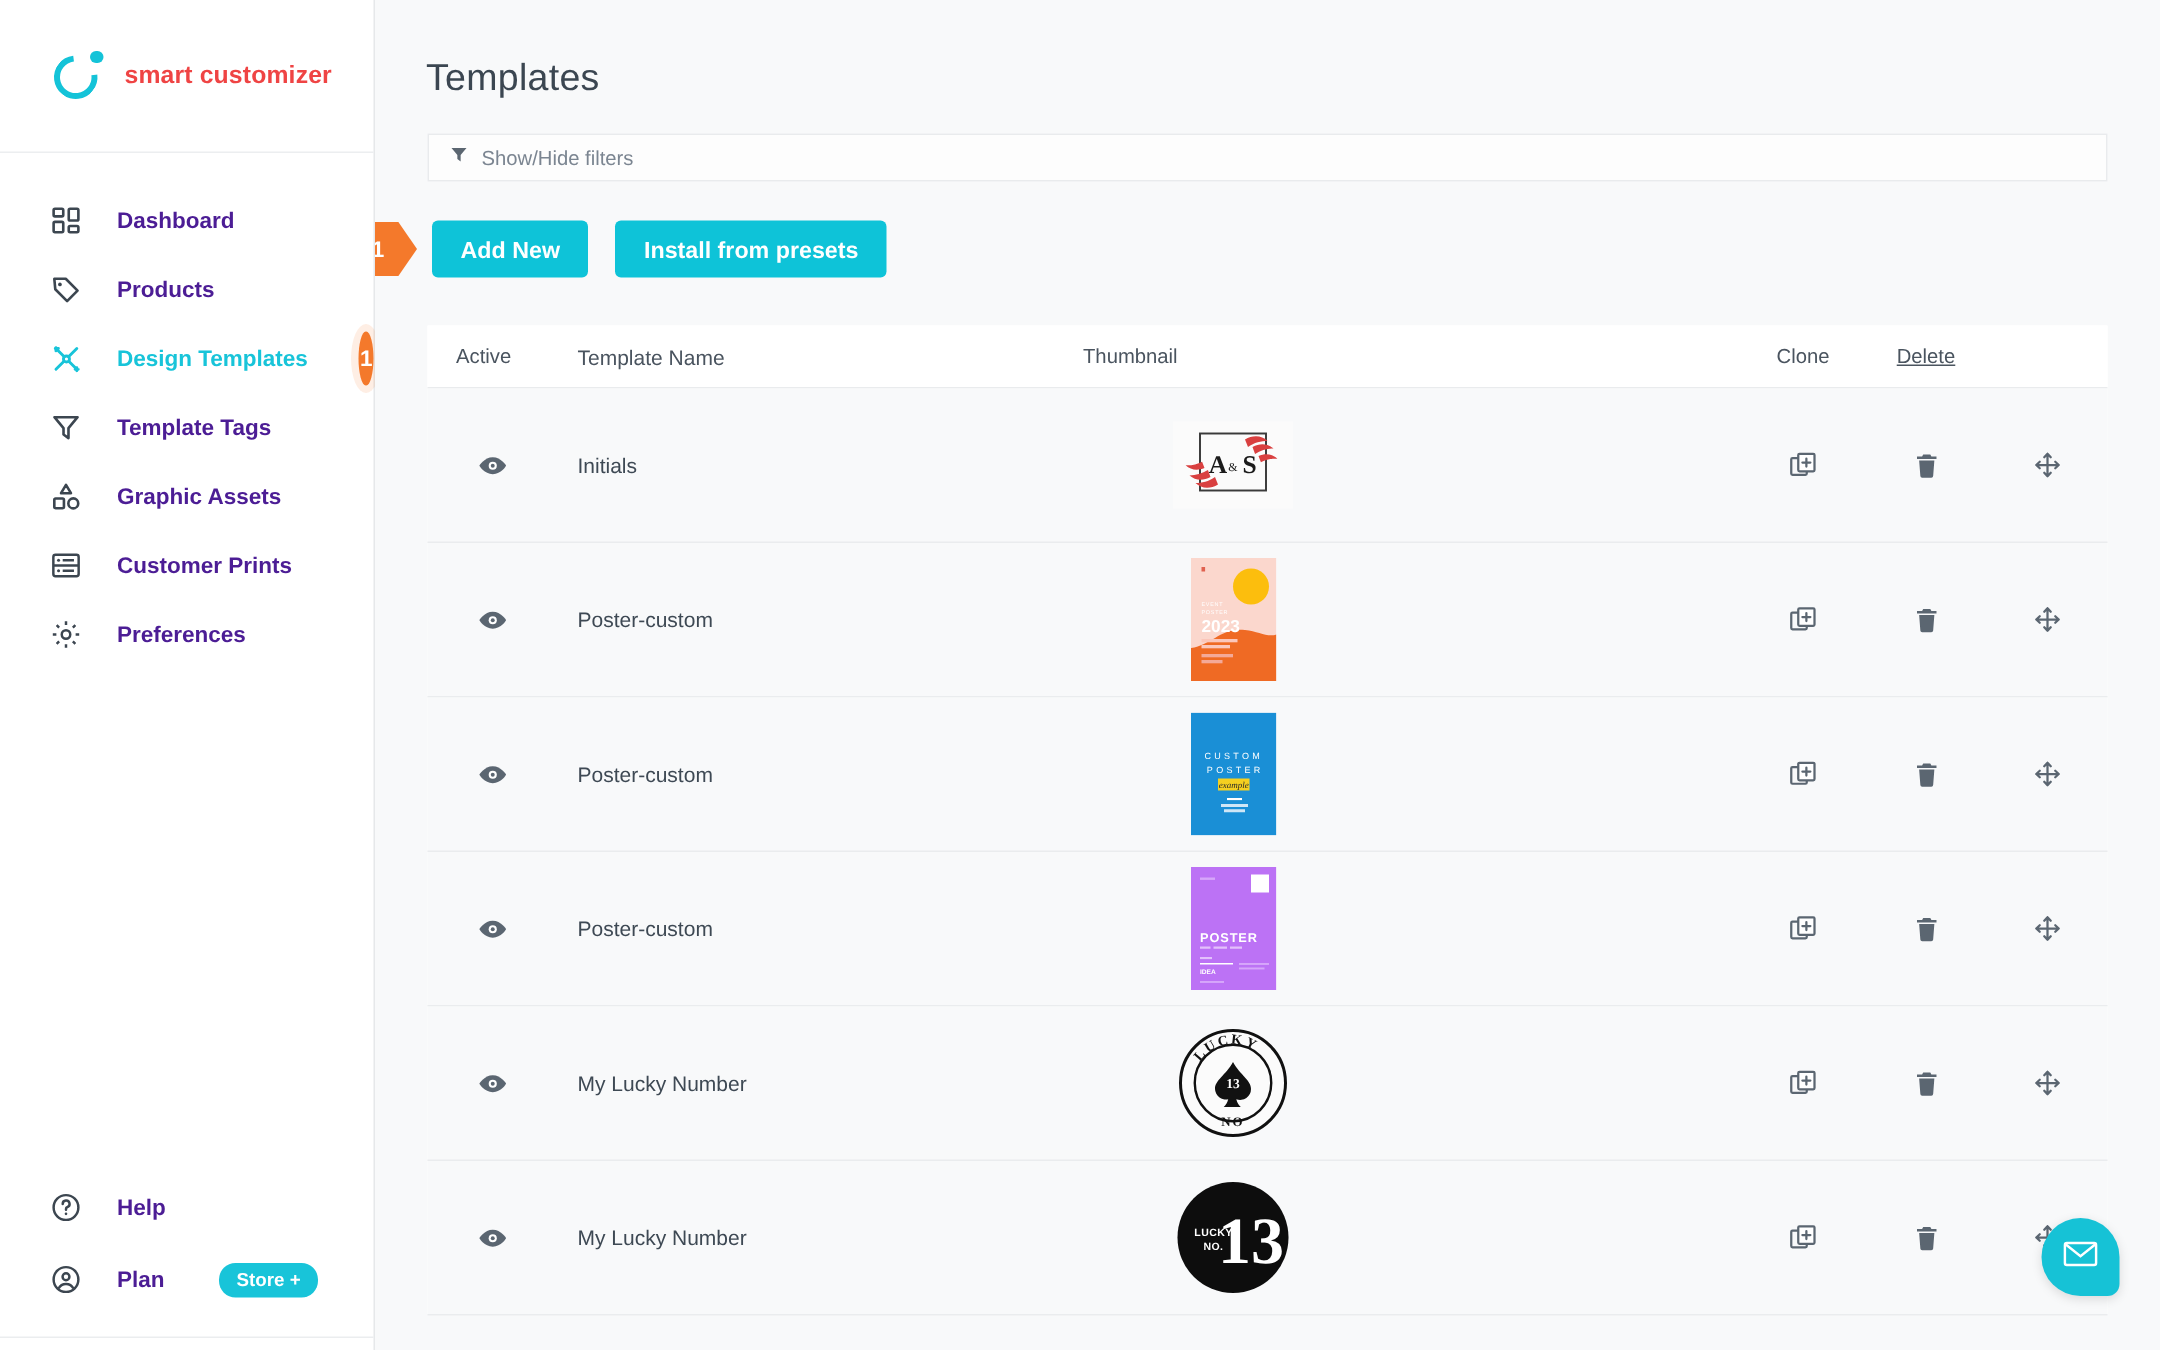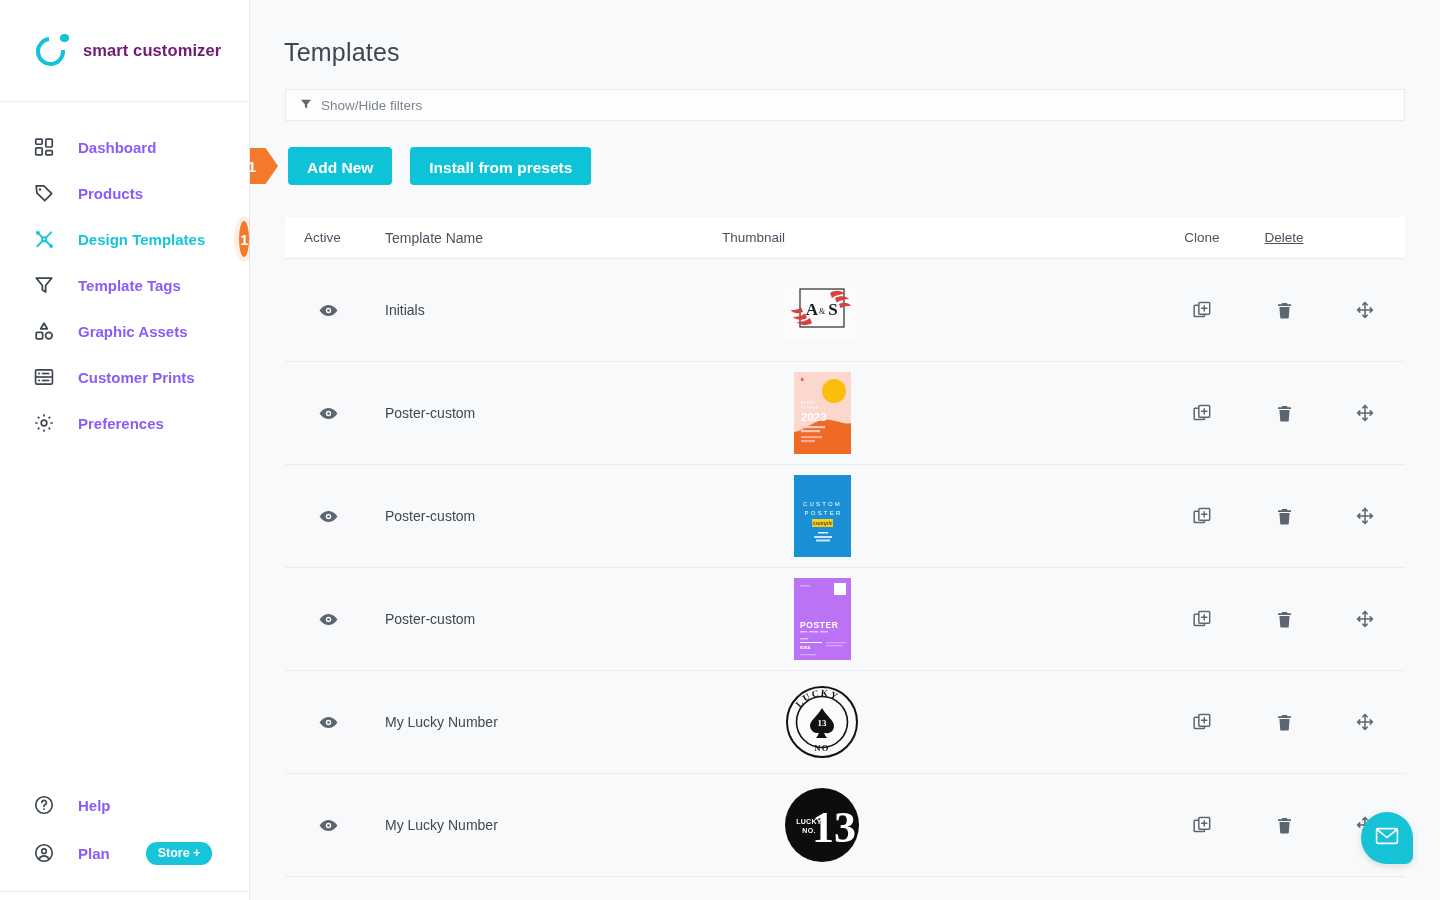--- a/index.html
+++ b/index.html
@@ -33,32 +33,32 @@
     border: 4.4px solid #14c3d8;
     border-top-color: transparent;
     transform: rotate(38deg);
   }
   .logo-mark .dot {
     position: absolute; right: 1px; top: 0;
     width: 8.6px; height: 8.6px; border-radius: 50%;
     background: #14c3d8;
   }
   .logo-text {
-    color: #701a75; font-size: 16.5px; font-weight: 600; letter-spacing: .1px;
+    color: #ef4444; font-size: 16.5px; font-weight: 600; letter-spacing: .1px;
     white-space: nowrap;
   }
 
   .nav { padding-top: 22px; }
   .nav-item {
     display: flex; align-items: center;
     height: 46px; padding-left: 32px;
     gap: 22px; cursor: pointer; position: relative;
   }
   .nav-icon { width: 24px; height: 24px; flex: 0 0 24px; display:flex; align-items:center; justify-content:center; color:#3c4650; }
-  .nav-label { font-size: 15px; color: #8b5cf6; font-weight: 600; white-space: nowrap; }
+  .nav-label { font-size: 15px; color: #4c1d95; font-weight: 600; white-space: nowrap; }
   .nav-item.active .nav-label { color: #18c4d9; }
   .nav-item.active .nav-icon { color: #18c4d9; }
 
   .nav-badge {
     margin-left: 12px;
     width: 36px; height: 36px; border-radius: 50%;
     background: #f4792b; color: #fff;
     font-size: 15px; font-weight: 700;
     display: flex; align-items: center; justify-content: center;
     box-shadow: 0 0 0 5px rgba(244,121,43,.13);

